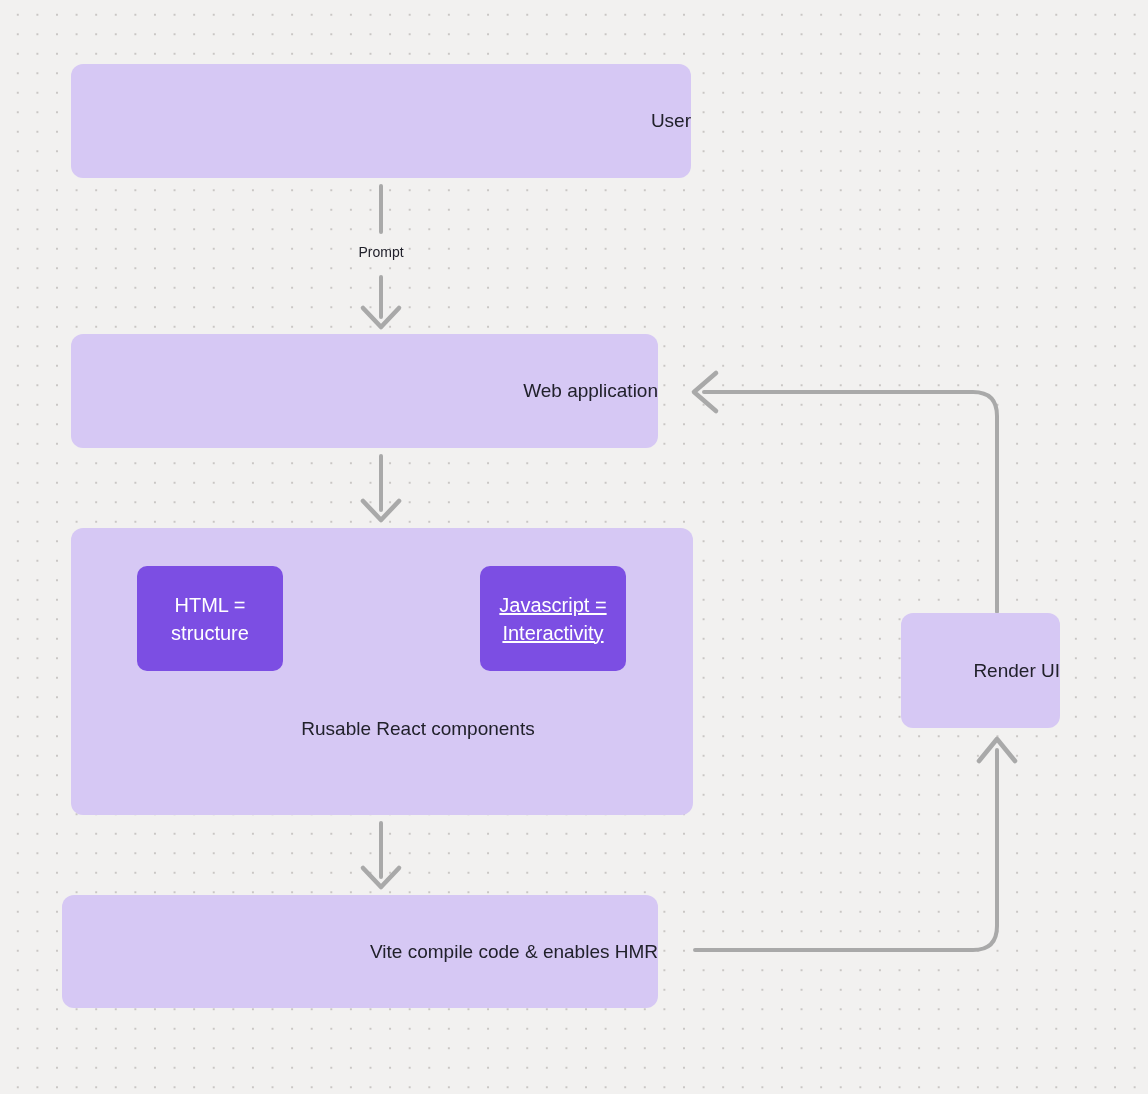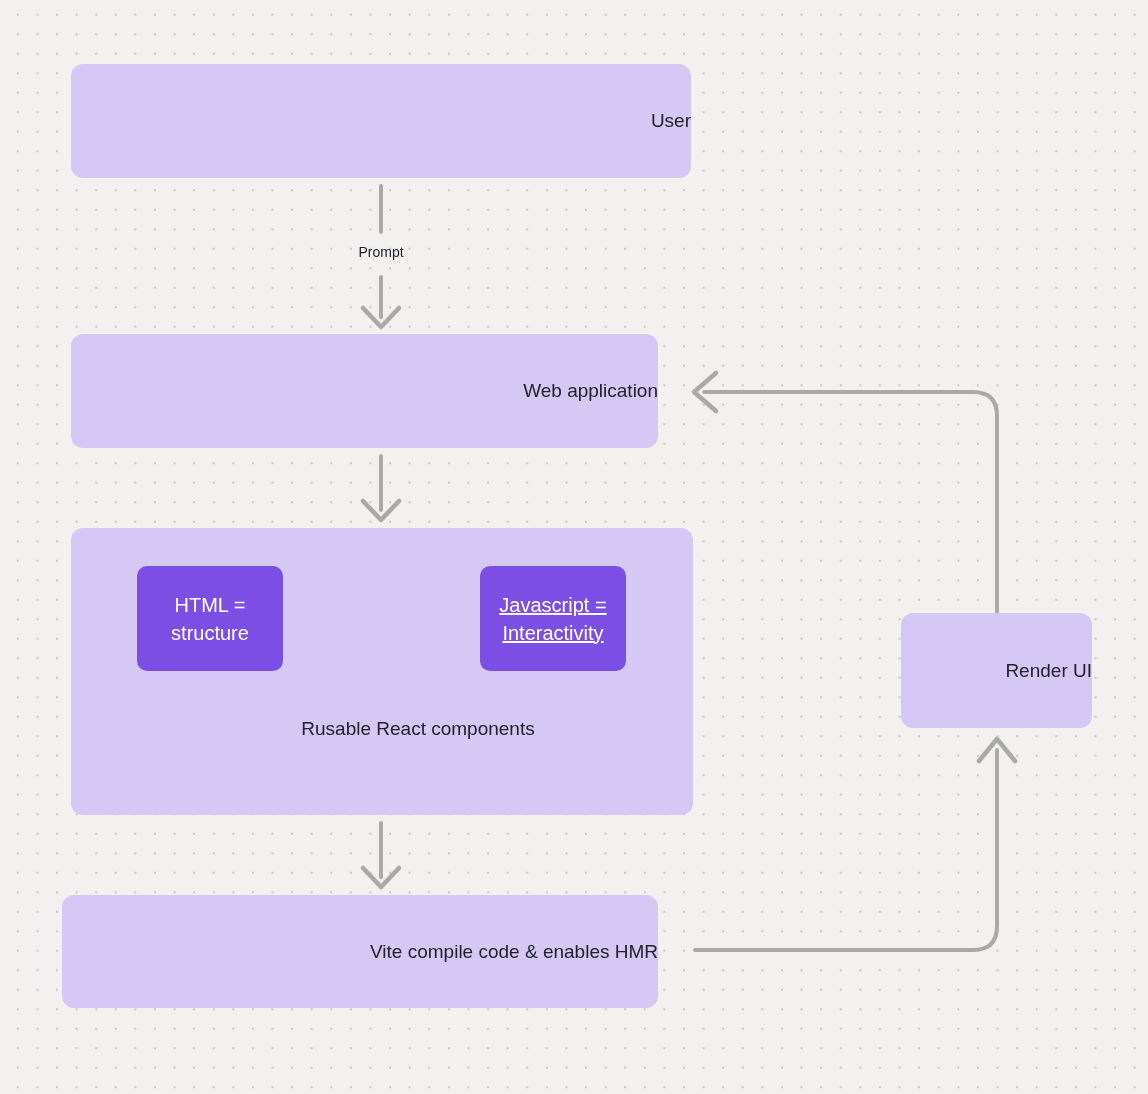--- a/index.html
+++ b/index.html
@@ -29,21 +29,21 @@
     border-radius:12px;
     display:flex;align-items:center;justify-content:flex-end;
     color:var(--label-text);
     font-size:19px;
     text-align:center;
   }
   .node-user{left:71px;top:64px;width:620px;height:114px;}
   .node-web{left:71px;top:334px;width:587px;height:114px;}
   .node-components{left:71px;top:528px;width:622px;height:287px;display:block;}
   .node-vite{left:62px;top:895px;width:596px;height:113px;}
-  .node-render{left:901px;top:613px;width:191px;height:115px;}
+  .node-render{left:901px;top:613px;width:159px;height:115px;}
   .chip{
     position:absolute;top:38px;
     width:146px;height:105px;
     background:var(--chip-fill);
     border-radius:10px;
     color:var(--chip-text);
     font-size:20px;line-height:28px;
     display:flex;align-items:center;justify-content:center;
     text-align:center;
     padding:0 18px;

